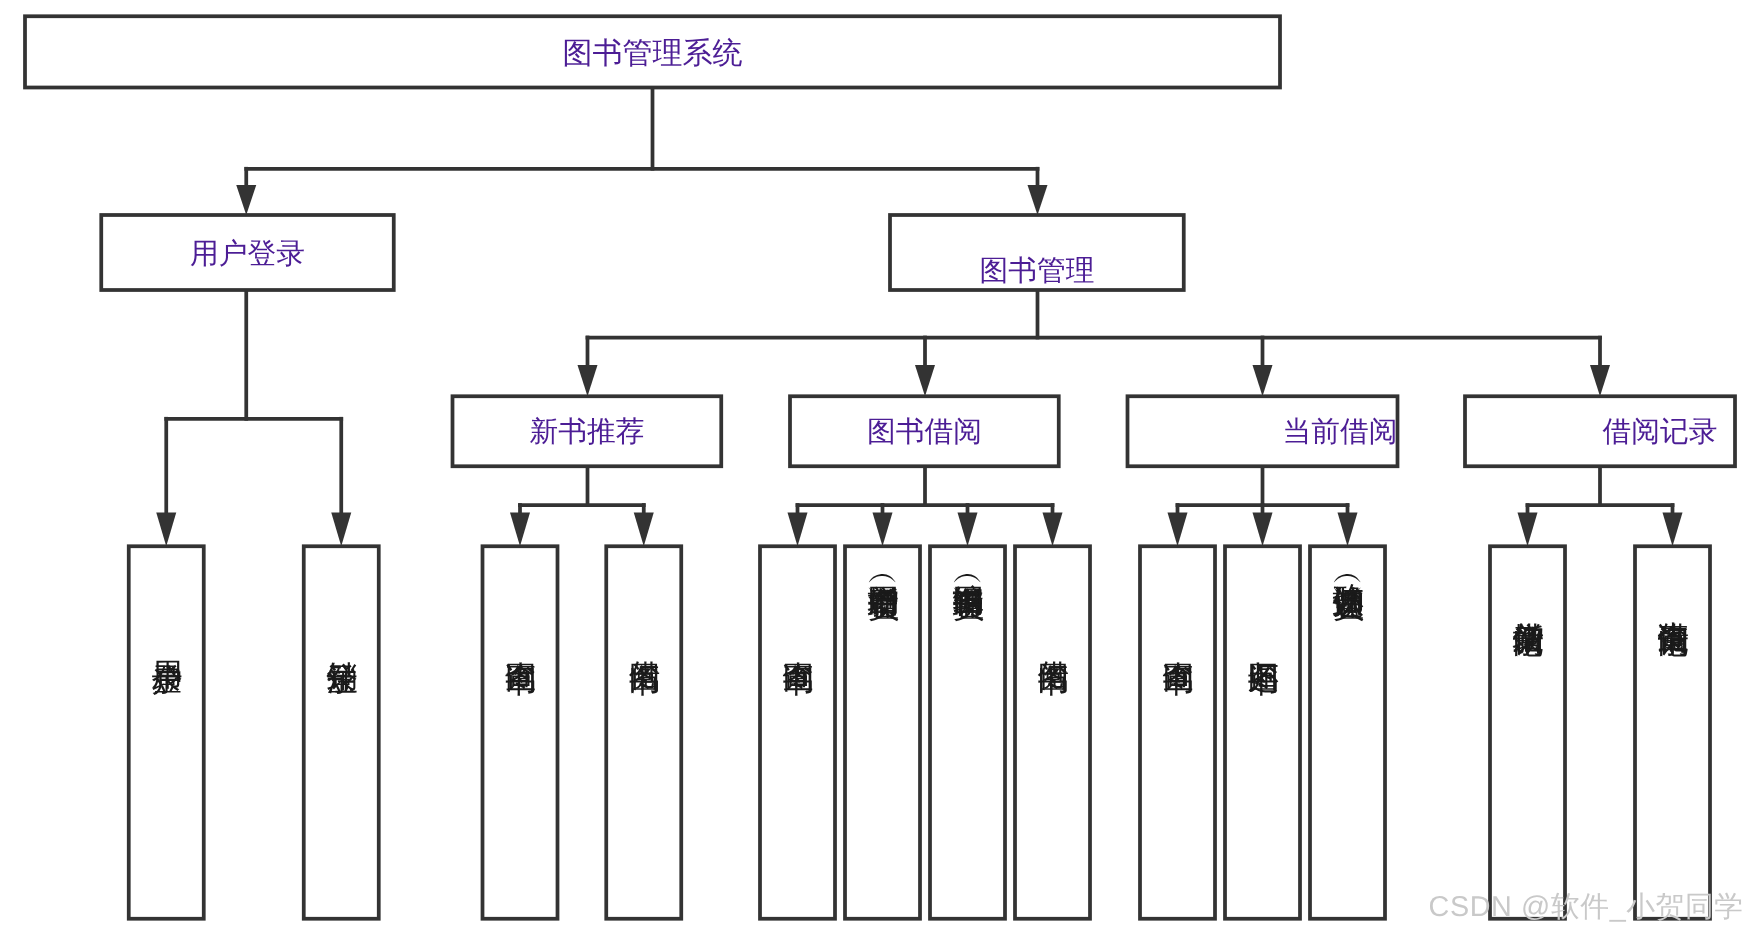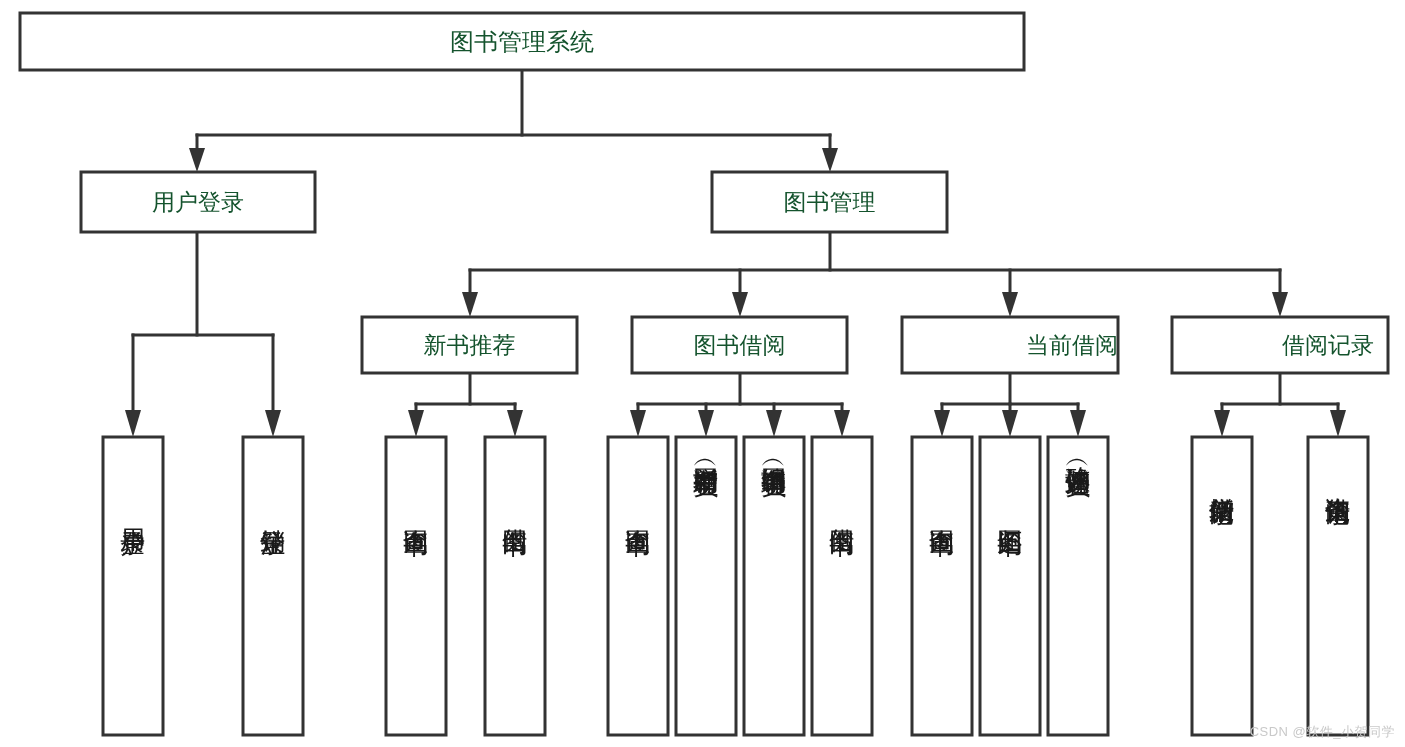--- a/index.html
+++ b/index.html
@@ -61,32 +61,32 @@
   .hlabel-wrap {
     position: absolute;
     display: flex;
     align-items: center;
     justify-content: center;
     pointer-events: none;
   }
   .hlabel-text {
     font-family: "Liberation Sans", "DejaVu Sans", sans-serif;
     font-size: 23px;
-    color: #14532d;
+    color: #4c1d95;
     white-space: nowrap;
   }
   .title-text {
     font-size: 24px;
   }
   .watermark {
     position: absolute;
     right: 10px;
     bottom: 6px;
     font-family: "Liberation Sans", "DejaVu Sans", sans-serif;
-    font-size: 13px;
+    font-size: 23px;
     color: #c9c9c9;
     letter-spacing: 0.5px;
     user-select: none;
     pointer-events: none;
   }
 </style>
 </head>
 <body>
 
 <div id="diagram-root">
@@ -197,21 +197,21 @@
   </svg>
 
   <div class="hlabel-wrap" style="left:20px; top:13px; width:1004px; height:57px;">
     <span class="hlabel-text title-text">图书管理系统</span>
   </div>
 
   <div class="hlabel-wrap" style="left:81px; top:172px; width:234px; height:60px;">
     <span class="hlabel-text">用户登录</span>
   </div>
 
-  <div class="hlabel-wrap" style="left:712px; top:172px; width:235px; height:60px;">
+  <div class="hlabel-wrap" style="left:712px; top:172px; width:235px; height:60px;align-items:flex-end;">
     <span class="hlabel-text">图书管理</span>
   </div>
 
   <div class="hlabel-wrap" style="left:362px; top:317px; width:215px; height:56px;">
     <span class="hlabel-text">新书推荐</span>
   </div>
 
   <div class="hlabel-wrap" style="left:632px; top:317px; width:215px; height:56px;">
     <span class="hlabel-text">图书借阅</span>
   </div>

